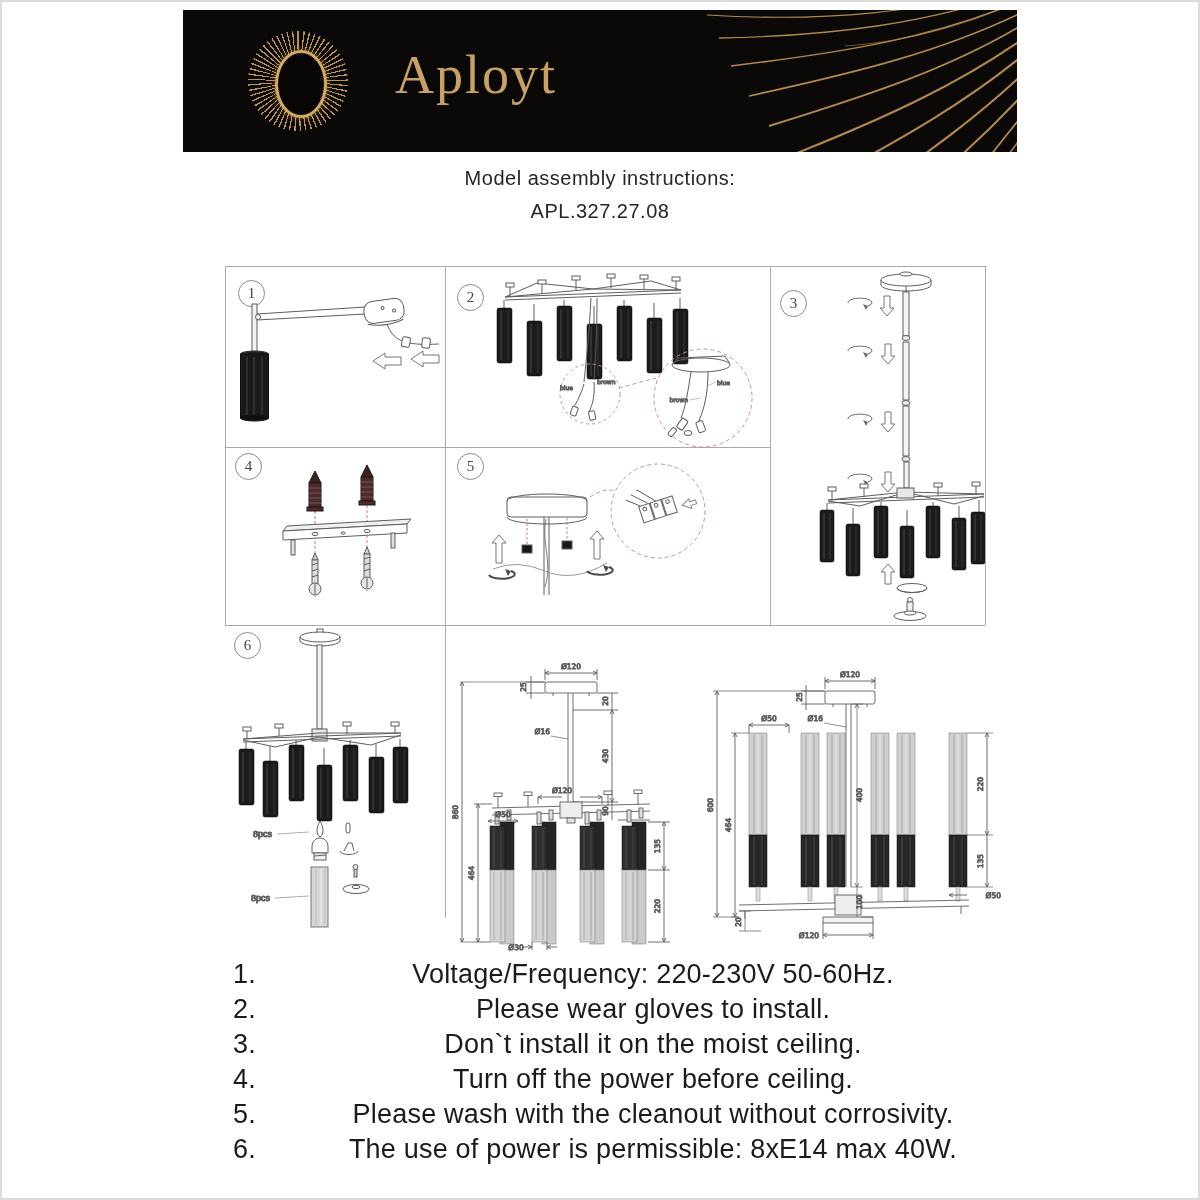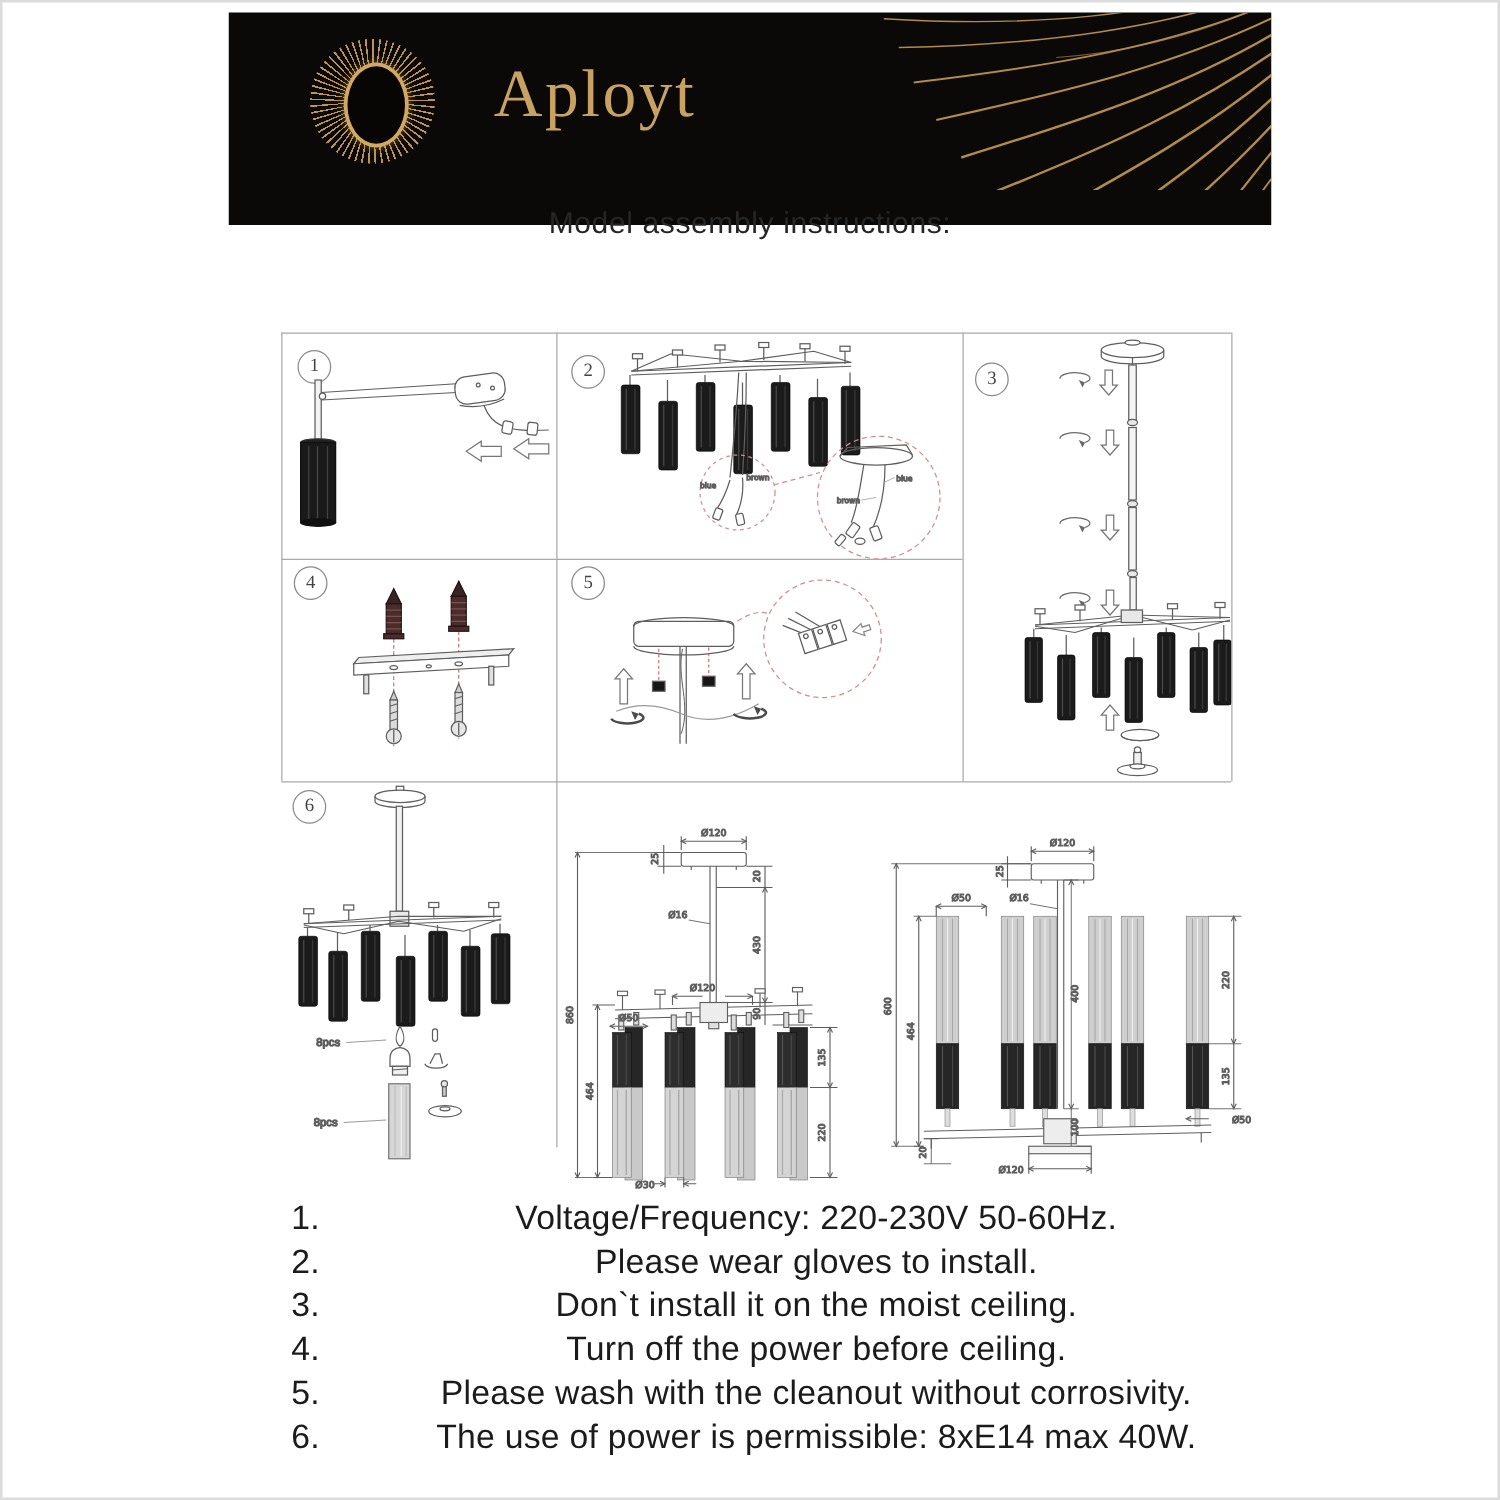--- a/index.html
+++ b/index.html
@@ -1,32 +1,32 @@
 <!DOCTYPE html>
 <html><head>
 <meta charset="utf-8">
 <style>
   html,body{margin:0;padding:0;background:#fff;}
   .page{position:relative;width:1200px;height:1200px;background:#fff;overflow:hidden;
         box-shadow:inset 0 0 0 2px #dcdcdc;font-family:"Liberation Sans",sans-serif;}
   
-  .banner{position:absolute;left:183px;top:10px;width:834px;height:170px;background:#0b0908;overflow:hidden;}
+  .banner{position:absolute;left:183px;top:10px;width:834px;height:142px;background:#0b0908;overflow:hidden;}
   .sunwrap{position:absolute;left:48px;top:4px;width:134px;height:134px;}
   .sunrays{position:absolute;inset:0;border-radius:50%;
      background:repeating-conic-gradient(#bd9354 0deg 1.7deg,rgba(0,0,0,0) 1.7deg 6.3deg);
      -webkit-mask:radial-gradient(closest-side,transparent 0 33%,#000 34% 74%,transparent 75%);
      mask:radial-gradient(closest-side,transparent 0 33%,#000 34% 74%,transparent 75%);}
   .suncore{position:absolute;left:44px;top:36px;width:46px;height:62px;border-radius:50%;
      background:#080605;border:3px solid #d2a963;box-shadow:0 0 7px rgba(210,169,99,.55);}
   .brand{position:absolute;left:212px;top:34px;font-family:"Liberation Serif",serif;
      font-size:54px;font-weight:400;letter-spacing:2px;color:#c7a263;}
   .rays-svg{position:absolute;right:0;top:0;}
   
   .title-block{position:absolute;left:0;top:162px;width:1200px;text-align:center;color:#262626;}
-  .title-line{font-size:24px;line-height:33px;letter-spacing:.5px;}
+  .title-line{font-size:20px;line-height:33px;letter-spacing:.5px;}
   
   .gl{position:absolute;background:#a9a9a9;}
   
   .panel{position:absolute;}
   .badge{position:absolute;width:25px;height:25px;border:1px solid #8a8a8a;border-radius:50%;
      display:flex;align-items:center;justify-content:center;
      font-family:"Liberation Serif",serif;font-size:15px;color:#444;background:#fff;}
   .draw{position:absolute;left:0;top:0;}
   .dt{font:7.5px "DejaVu Sans",sans-serif;fill:#3c3c3c;}
   .tiny{font:6px "DejaVu Sans",sans-serif;fill:#8a8a8a;}
@@ -61,20 +61,21 @@
         <path d="M330,80 C290,124 250,159 216,186" stroke-width="2"></path>
         <path d="M330,100 C298,138 276,169 258,191" stroke-width="1.8"></path>
         <path d="M320,-8 C262,18 205,32 148,36" stroke-width=".9" opacity=".65"></path>
         <path d="M330,120 C310,146 296,166 288,182" stroke-width="1.5"></path>
       </g>
     </svg>
   </header>
 
   <div class="title-block">
     <div class="title-line">Model assembly instructions:</div>
+    <div class="title-line">APL.327.27.08</div>
   </div>
 
   <div class="gl" style="left:225px;top:266px;width:760px;height:1px;"></div>
   <div class="gl" style="left:225px;top:447px;width:545px;height:1px;"></div>
   <div class="gl" style="left:225px;top:625px;width:760px;height:1px;"></div>
   <div class="gl" style="left:225px;top:266px;width:1px;height:359px;"></div>
   <div class="gl" style="left:445px;top:266px;width:1px;height:652px;"></div>
   <div class="gl" style="left:770px;top:266px;width:1px;height:359px;"></div>
   <div class="gl" style="left:985px;top:266px;width:1px;height:359px;"></div>
 

